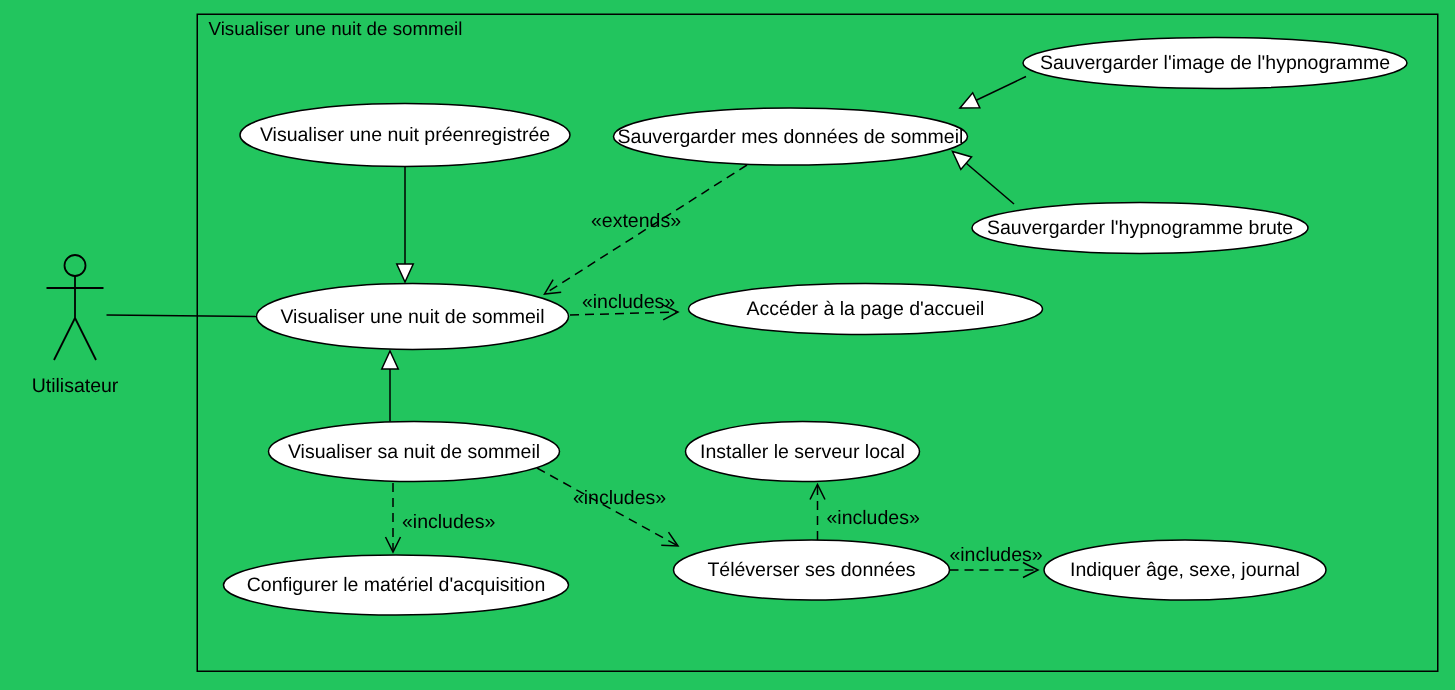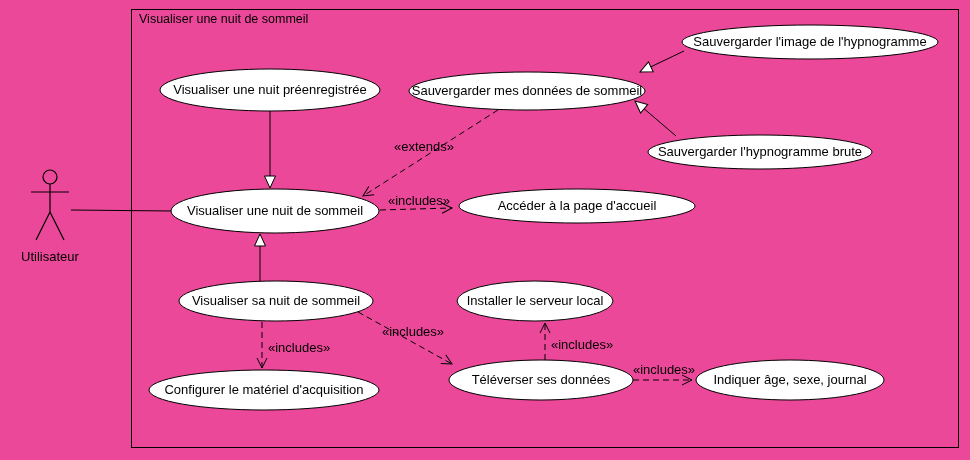--- a/index.html
+++ b/index.html
@@ -7,21 +7,21 @@
     padding: 0;
     background: #ffffff;
     width: 970px;
     height: 460px;
     overflow: hidden;
   }
   .canvas {
     position: relative;
     width: 970px;
     height: 460px;
-    background: #ec4899;
+    background: #22c55e;
   }
   svg {
     display: block;
     font-family: "Liberation Sans", sans-serif;
   }
   svg text {
     font-family: "Liberation Sans", sans-serif;
     font-size: 13px;
     fill: #000000;
     text-anchor: middle;

